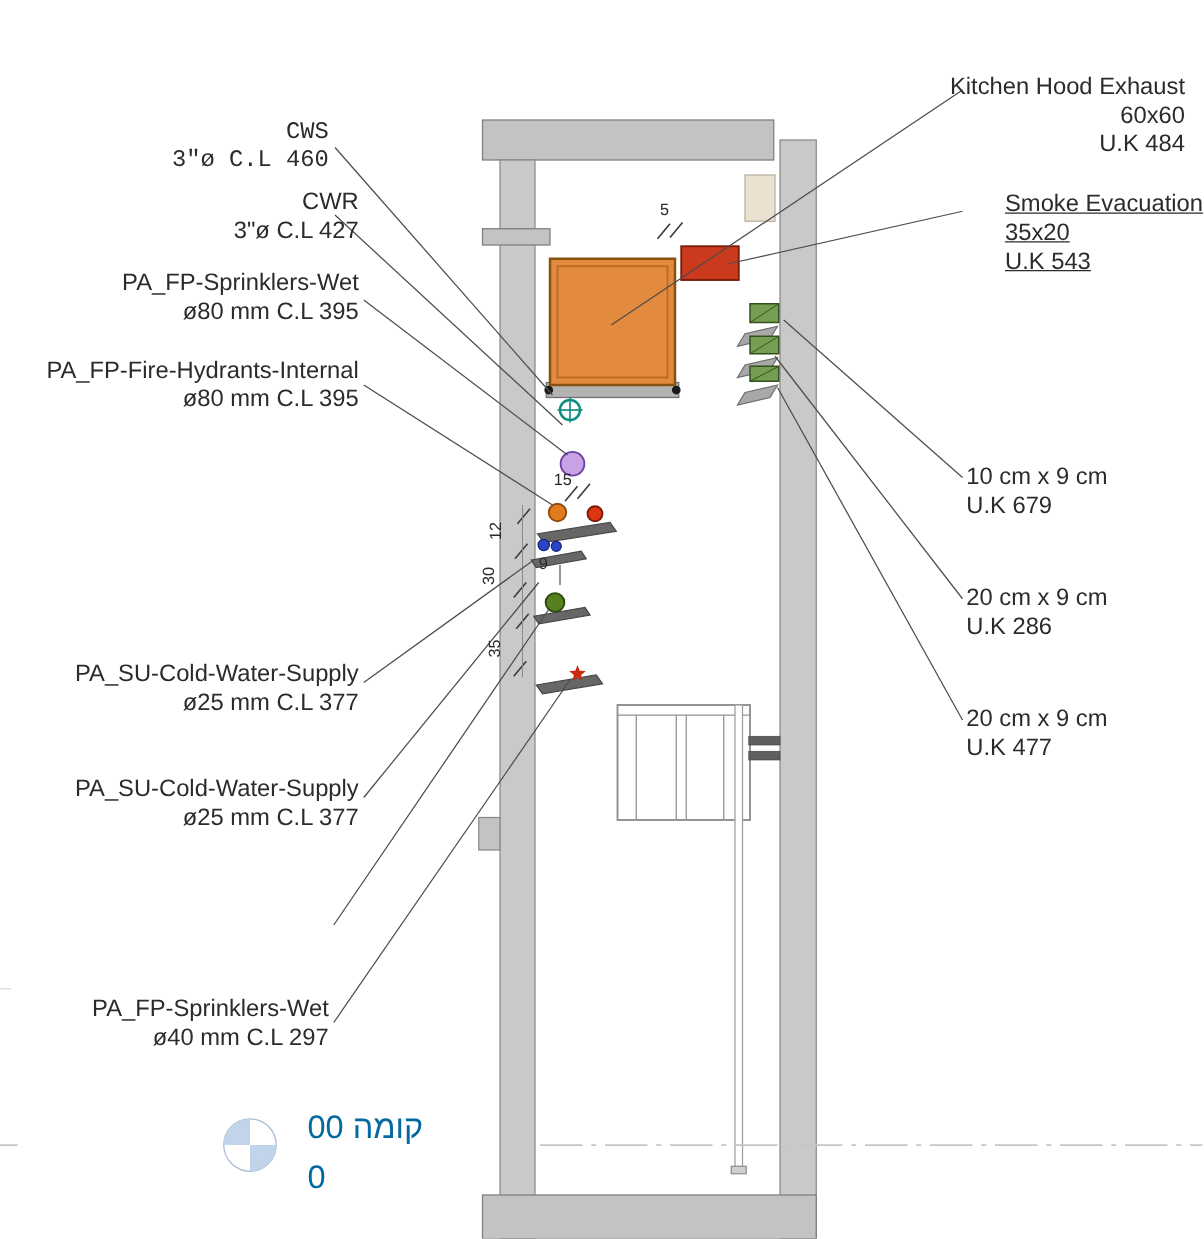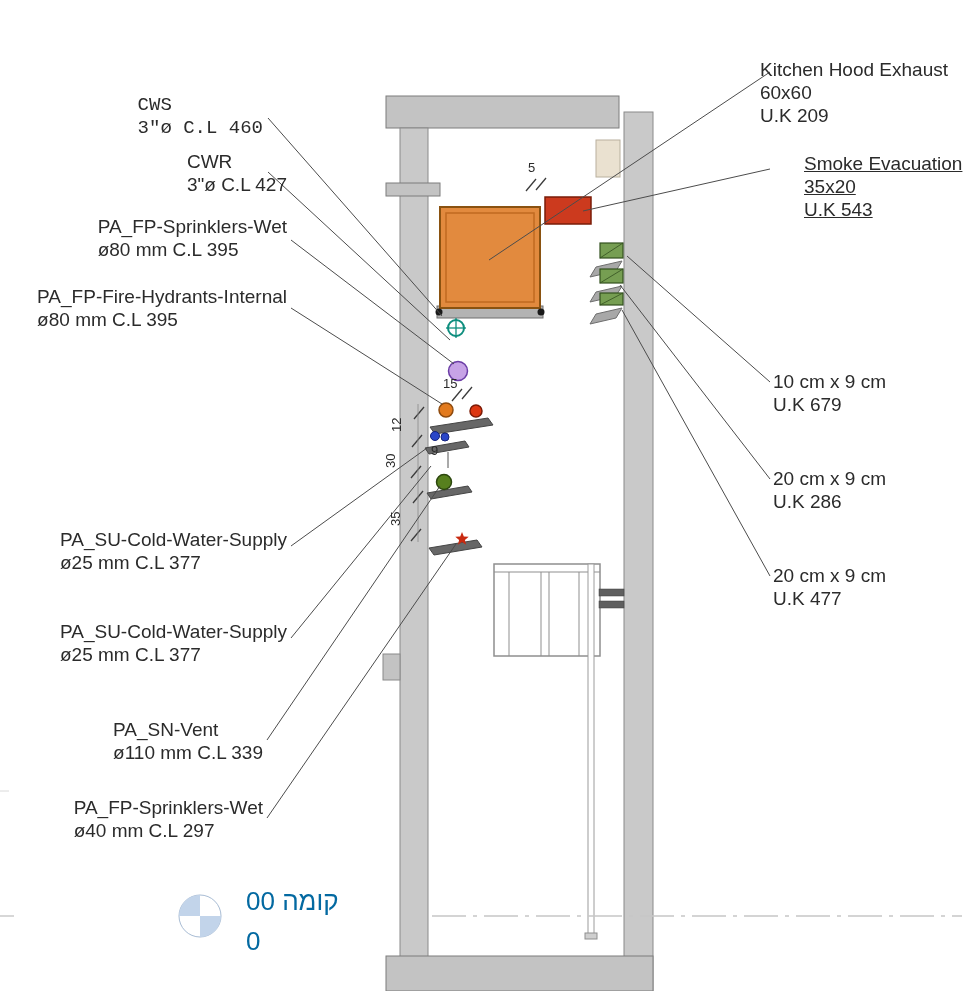--- a/index.html
+++ b/index.html
@@ -4,21 +4,21 @@
 <style>
   * { box-sizing: border-box; }
   html, body { margin: 0; padding: 0; background: #ffffff; }
   #canvas {
     position: relative; width: 963px; height: 991px;
     background: #ffffff; overflow: hidden;
     font-family: "Liberation Sans", sans-serif;
   }
   #drawing { position: absolute; left: 0; top: 0; }
   .lab { position: absolute; font-size: 19px; line-height: 23px; color: #2b2b2b; white-space: nowrap; }
-  .lab.r { text-align: left; }
+  .lab.r { text-align: right; }
   .dim { position: absolute; font-size: 13px; line-height: 15px; height: 15px; color: #2b2b2b; white-space: nowrap; }
   .dim.v { transform: rotate(-90deg); transform-origin: left bottom; }
   .leveltxt { position: absolute; font-size: 26px; line-height: 30px; color: #0369a1; white-space: nowrap; }
 </style>
 </head>
 <body>
 
 <div id="canvas">
 
   <svg id="drawing" width="963" height="991" viewBox="0 0 963 991">
@@ -155,33 +155,29 @@
     <div>ø80 mm C.L 395</div>
   </div>
   <div class="lab r" style="top:528px; right:676px;">
     <div>PA_SU-Cold-Water-Supply</div>
     <div>ø25 mm C.L 377</div>
   </div>
   <div class="lab r" style="top:620px; right:676px;">
     <div>PA_SU-Cold-Water-Supply</div>
     <div>ø25 mm C.L 377</div>
   </div>
-  <div class="lab r" style="top:718px; right:700px;">
-    <div>PA_SN-Vent</div>
-    <div>ø110 mm C.L 339</div>
-  </div>
   <div class="lab r" style="top:796px; right:700px;">
     <div>PA_FP-Sprinklers-Wet</div>
     <div>ø40 mm C.L 297</div>
   </div>
 
   <div class="lab r" style="top:58px; right:15px;">
     <div>Kitchen Hood Exhaust</div>
     <div>60x60</div>
-    <div>U.K 209</div>
+    <div>U.K 484</div>
   </div>
   <div class="lab" style="top:152px; left:804px;text-decoration:underline;">
     <div>Smoke Evacuation</div>
     <div>35x20</div>
     <div>U.K 543</div>
   </div>
   <div class="lab" style="top:370px; left:773px;">
     <div>10 cm x 9 cm</div>
     <div>U.K 679</div>
   </div>

